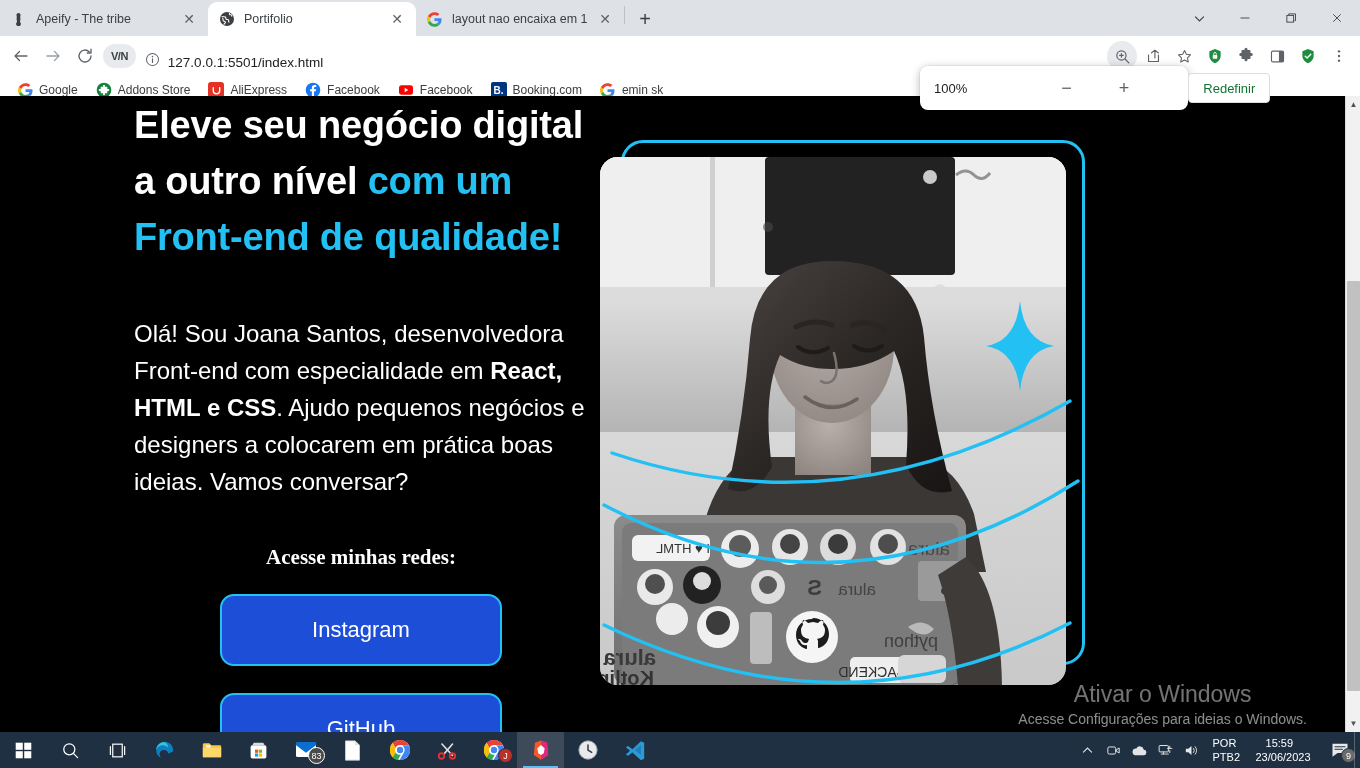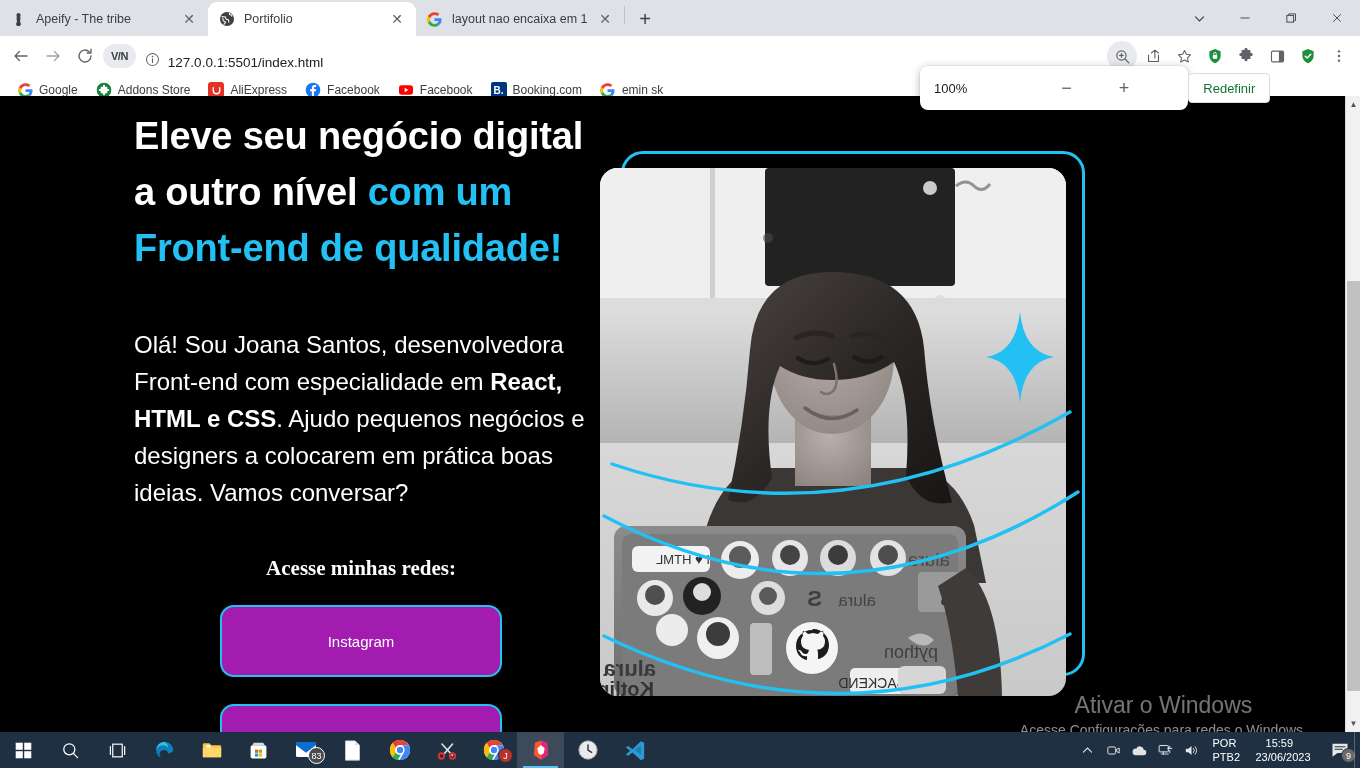--- a/index.html
+++ b/index.html
@@ -111,21 +111,21 @@
     border: 1px solid #dadce0; border-radius: 4px; background: #fff;
     color: #137333; font-size: 13px; display: flex; align-items: center;
   }
 
   
   .viewport {
     position: absolute; left: 0; top: 96px; width: 1360px; height: 636px;
     background: #000; overflow: hidden;
   }
   .page {
-    position: absolute; left: 0; top: 16px; width: 1345px; height: 636px;
+    position: absolute; left: 0; top: 5px; width: 1345px; height: 636px;
     background: #000; display: flex;
   }
   .col-left {
     width: 600px; padding-left: 134px; padding-top: 0; position: relative;
   }
   h1.headline {
     font-size: 38px; line-height: 56px; font-weight: bold; color: #fff;
     margin-top: -4px; letter-spacing: -0.2px;
   }
   h1.headline .accent { color: var(--cyan); }
@@ -138,22 +138,22 @@
     margin-top: 45px; text-align: center; width: 588px; margin-left: -134px;
     padding-left: 134px;
     font-family: "Liberation Serif", serif; font-weight: bold;
     font-size: 21px; color: #ffffff;
   }
   .btns { margin-top: 24px; display: flex; flex-direction: column;
           align-items: center; gap: 27px; width: 588px;
           margin-left: -134px; padding-left: 134px; }
   .neon-btn {
     width: 282px; height: 72px; border-radius: 14px;
-    border: 2px solid var(--cyan); background: #a21caf;
-    color: #ffffff; font-size: 15px; display: flex;
+    border: 2px solid var(--cyan); background: #1d4ed8;
+    color: #ffffff; font-size: 22px; display: flex;
     align-items: center; justify-content: center;
   }
 
   
   .col-right { position: relative; flex: 1 1 auto; }
   .frame-outline {
     position: absolute; left: 21px; top: 39px; width: 464px; height: 525px;
     border: 3px solid var(--cyan); border-radius: 22px;
   }
   .photo-wrap {
@@ -587,21 +587,21 @@
         <svg class="arcs" width="486" height="600" viewBox="0 0 486 600">
           <path d="M12 352 Q243 430 470 300" stroke="#22c0f3" stroke-width="3.4" fill="none" stroke-linecap="round"></path>
           <path d="M4 404 Q243 530 478 380" stroke="#22c0f3" stroke-width="3.4" fill="none" stroke-linecap="round"></path>
           <path d="M4 524 Q243 640 470 522" stroke="#22c0f3" stroke-width="3.4" fill="none" stroke-linecap="round"></path>
           <path d="M420 200 q4 40 34 45 q-30 5 -34 45 q-4 -40 -34 -45 q30 -5 34 -45z" fill="#22c0f3"></path>
         </svg>
       </div>
 
       <div class="watermark">
         <div class="wm-title">Ativar o Windows</div>
-        <div class="wm-sub">Acesse Configurações para redes o Windows.</div>
+        <div class="wm-sub">Acesse Configurações para ideias o Windows.</div>
       </div>
     </div>
   </div>
 
   <div class="scrollbar">
     <div class="sb-arrow">▲</div>
     <div class="sb-thumb"></div>
     <div class="sb-arrow" style="position:absolute;bottom:0;">▼</div>
   </div>
 

